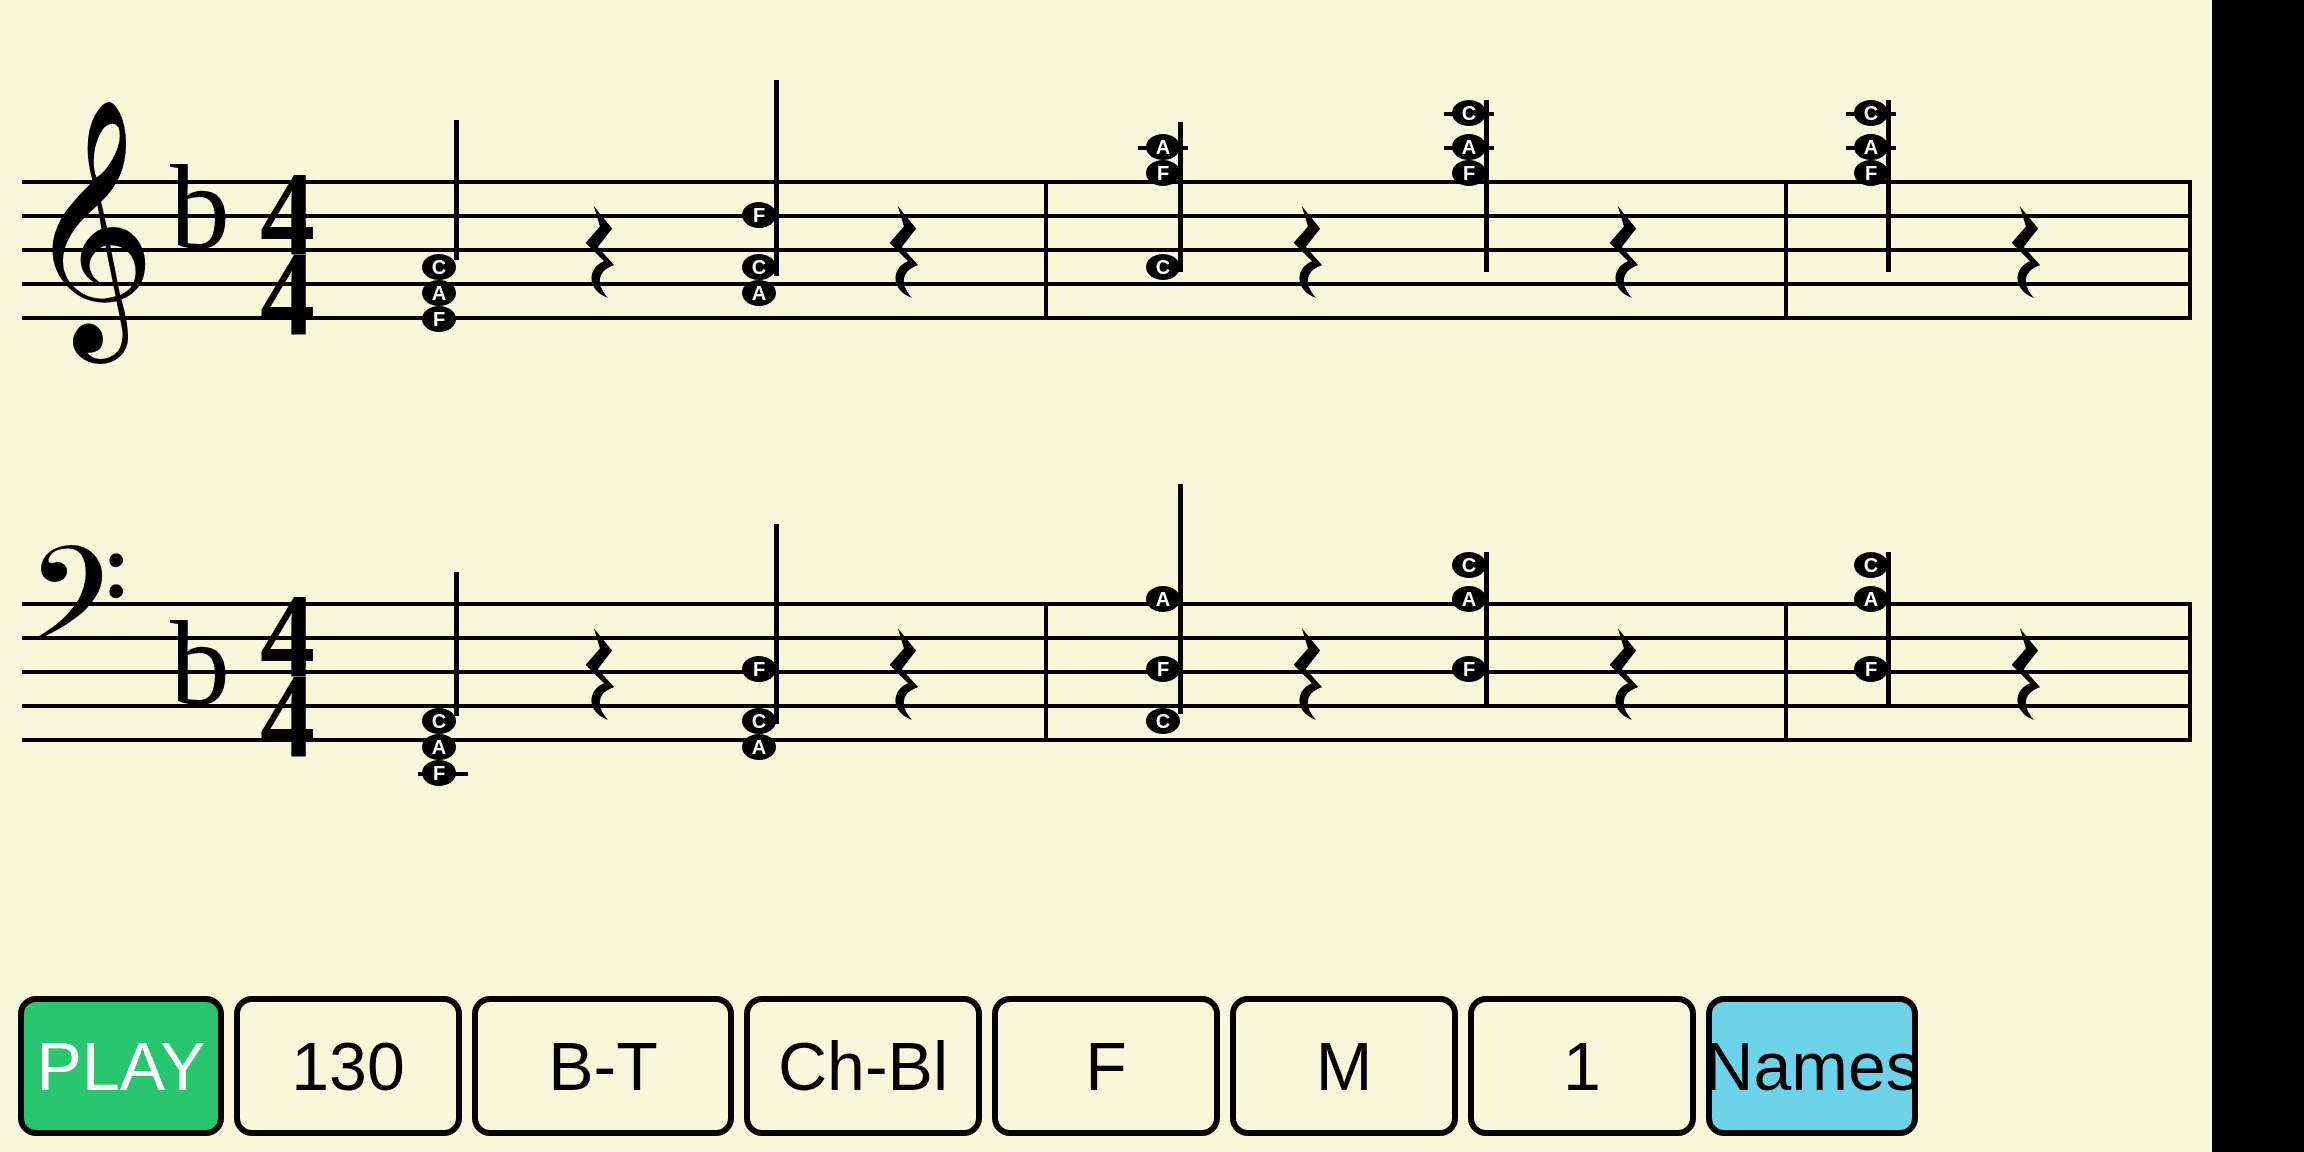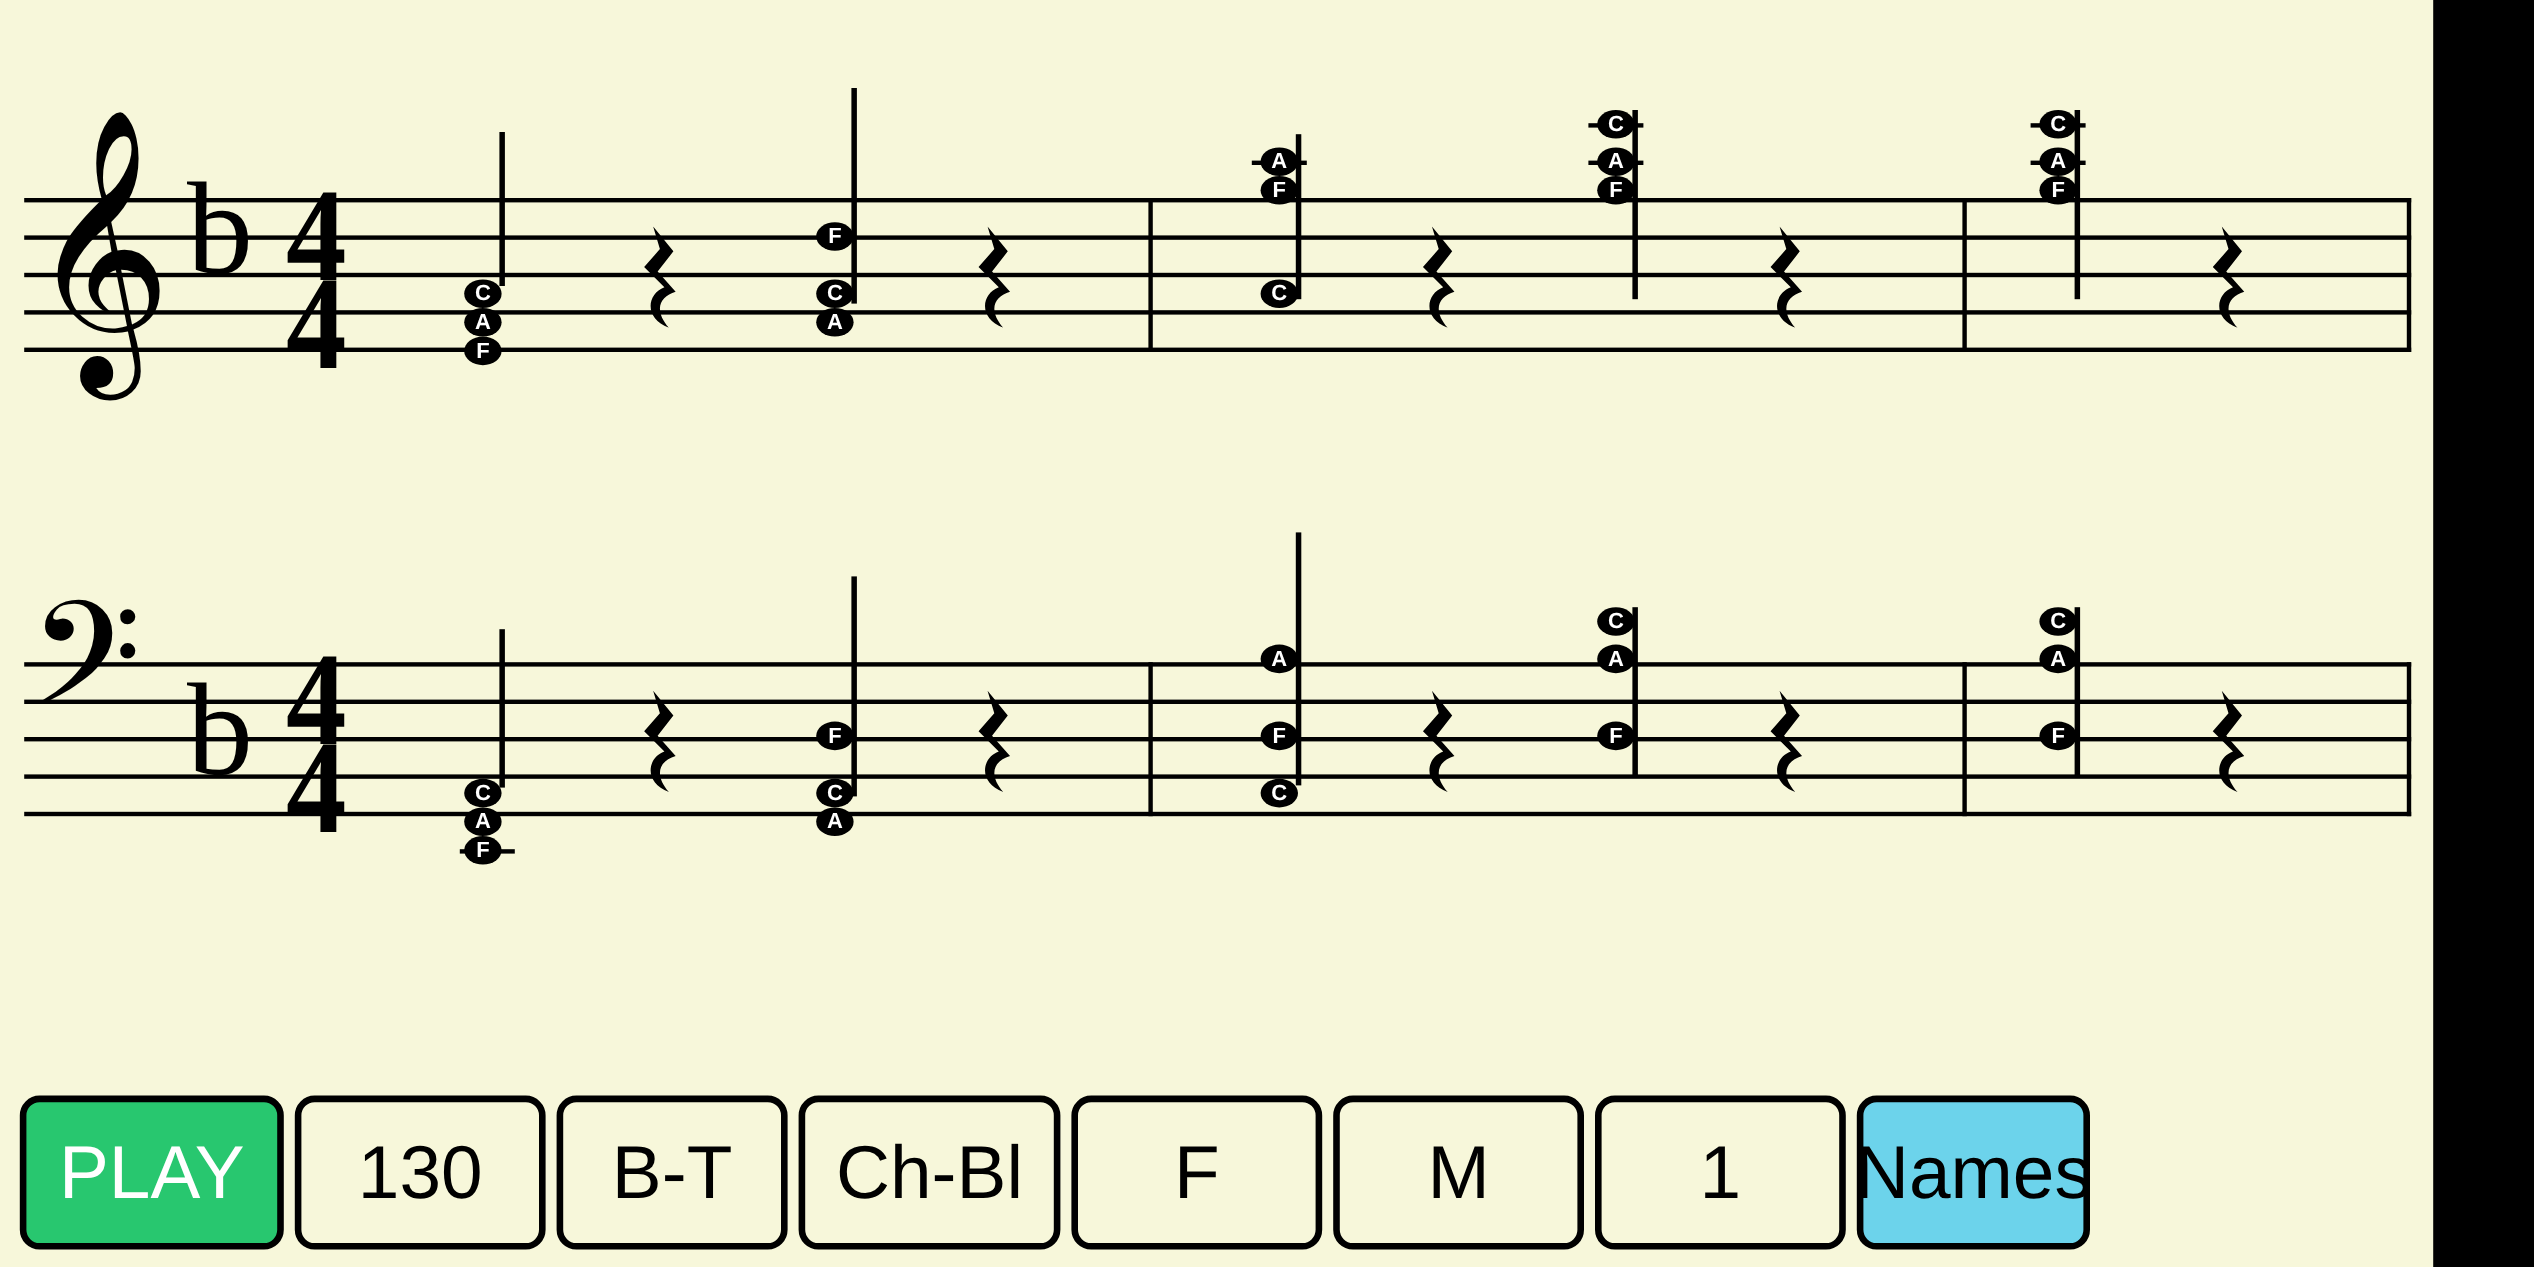--- a/index.html
+++ b/index.html
@@ -1,23 +1,23 @@
 <!DOCTYPE html>
 <html><head>
 <meta charset="utf-8">
 <style>
 html,body{margin:0;padding:0;width:2304px;height:1152px;background:#000;font-family:Arial,Helvetica,sans-serif;overflow:hidden}
 #page{position:absolute;left:0;top:0;width:2212px;height:1152px;background:#f7f7da}
 #bar{position:absolute;left:18px;bottom:16px;display:flex;gap:10px}
 .btn{height:140px;box-sizing:border-box;border:6px solid #000;border-radius:18px;display:flex;align-items:center;justify-content:center;font-size:68px;background:#f7f7da;color:#000;font-weight:400}
 .btn.green{background:#28c76f;color:#fff}
 .btn.blue{background:#6cd3eb}
-.btn[data-w="w0"]{width:240px}
+.btn[data-w="w0"]{width:206px}
 .btn[data-w="w1"]{width:228px}
-.btn[data-w="w2"]{width:210px}
+.btn[data-w="w2"]{width:262px}
 .btn[data-w="w3"]{width:238px}
 .btn[data-w="w4"]{width:228px}
 .btn[data-w="w5"]{width:228px}
 .btn[data-w="w6"]{width:228px}
 .btn[data-w="w7"]{width:228px}
 .btn[data-w="w8"]{width:212px}
 .staff{position:absolute;left:22px;width:2170px}
 .lines{position:absolute;left:0;width:100%}
 .lines div{position:absolute;left:0;width:100%;height:4px;background:#000}
 .clef{position:absolute;left:4px;font-size:220px;line-height:1;font-family:serif}

